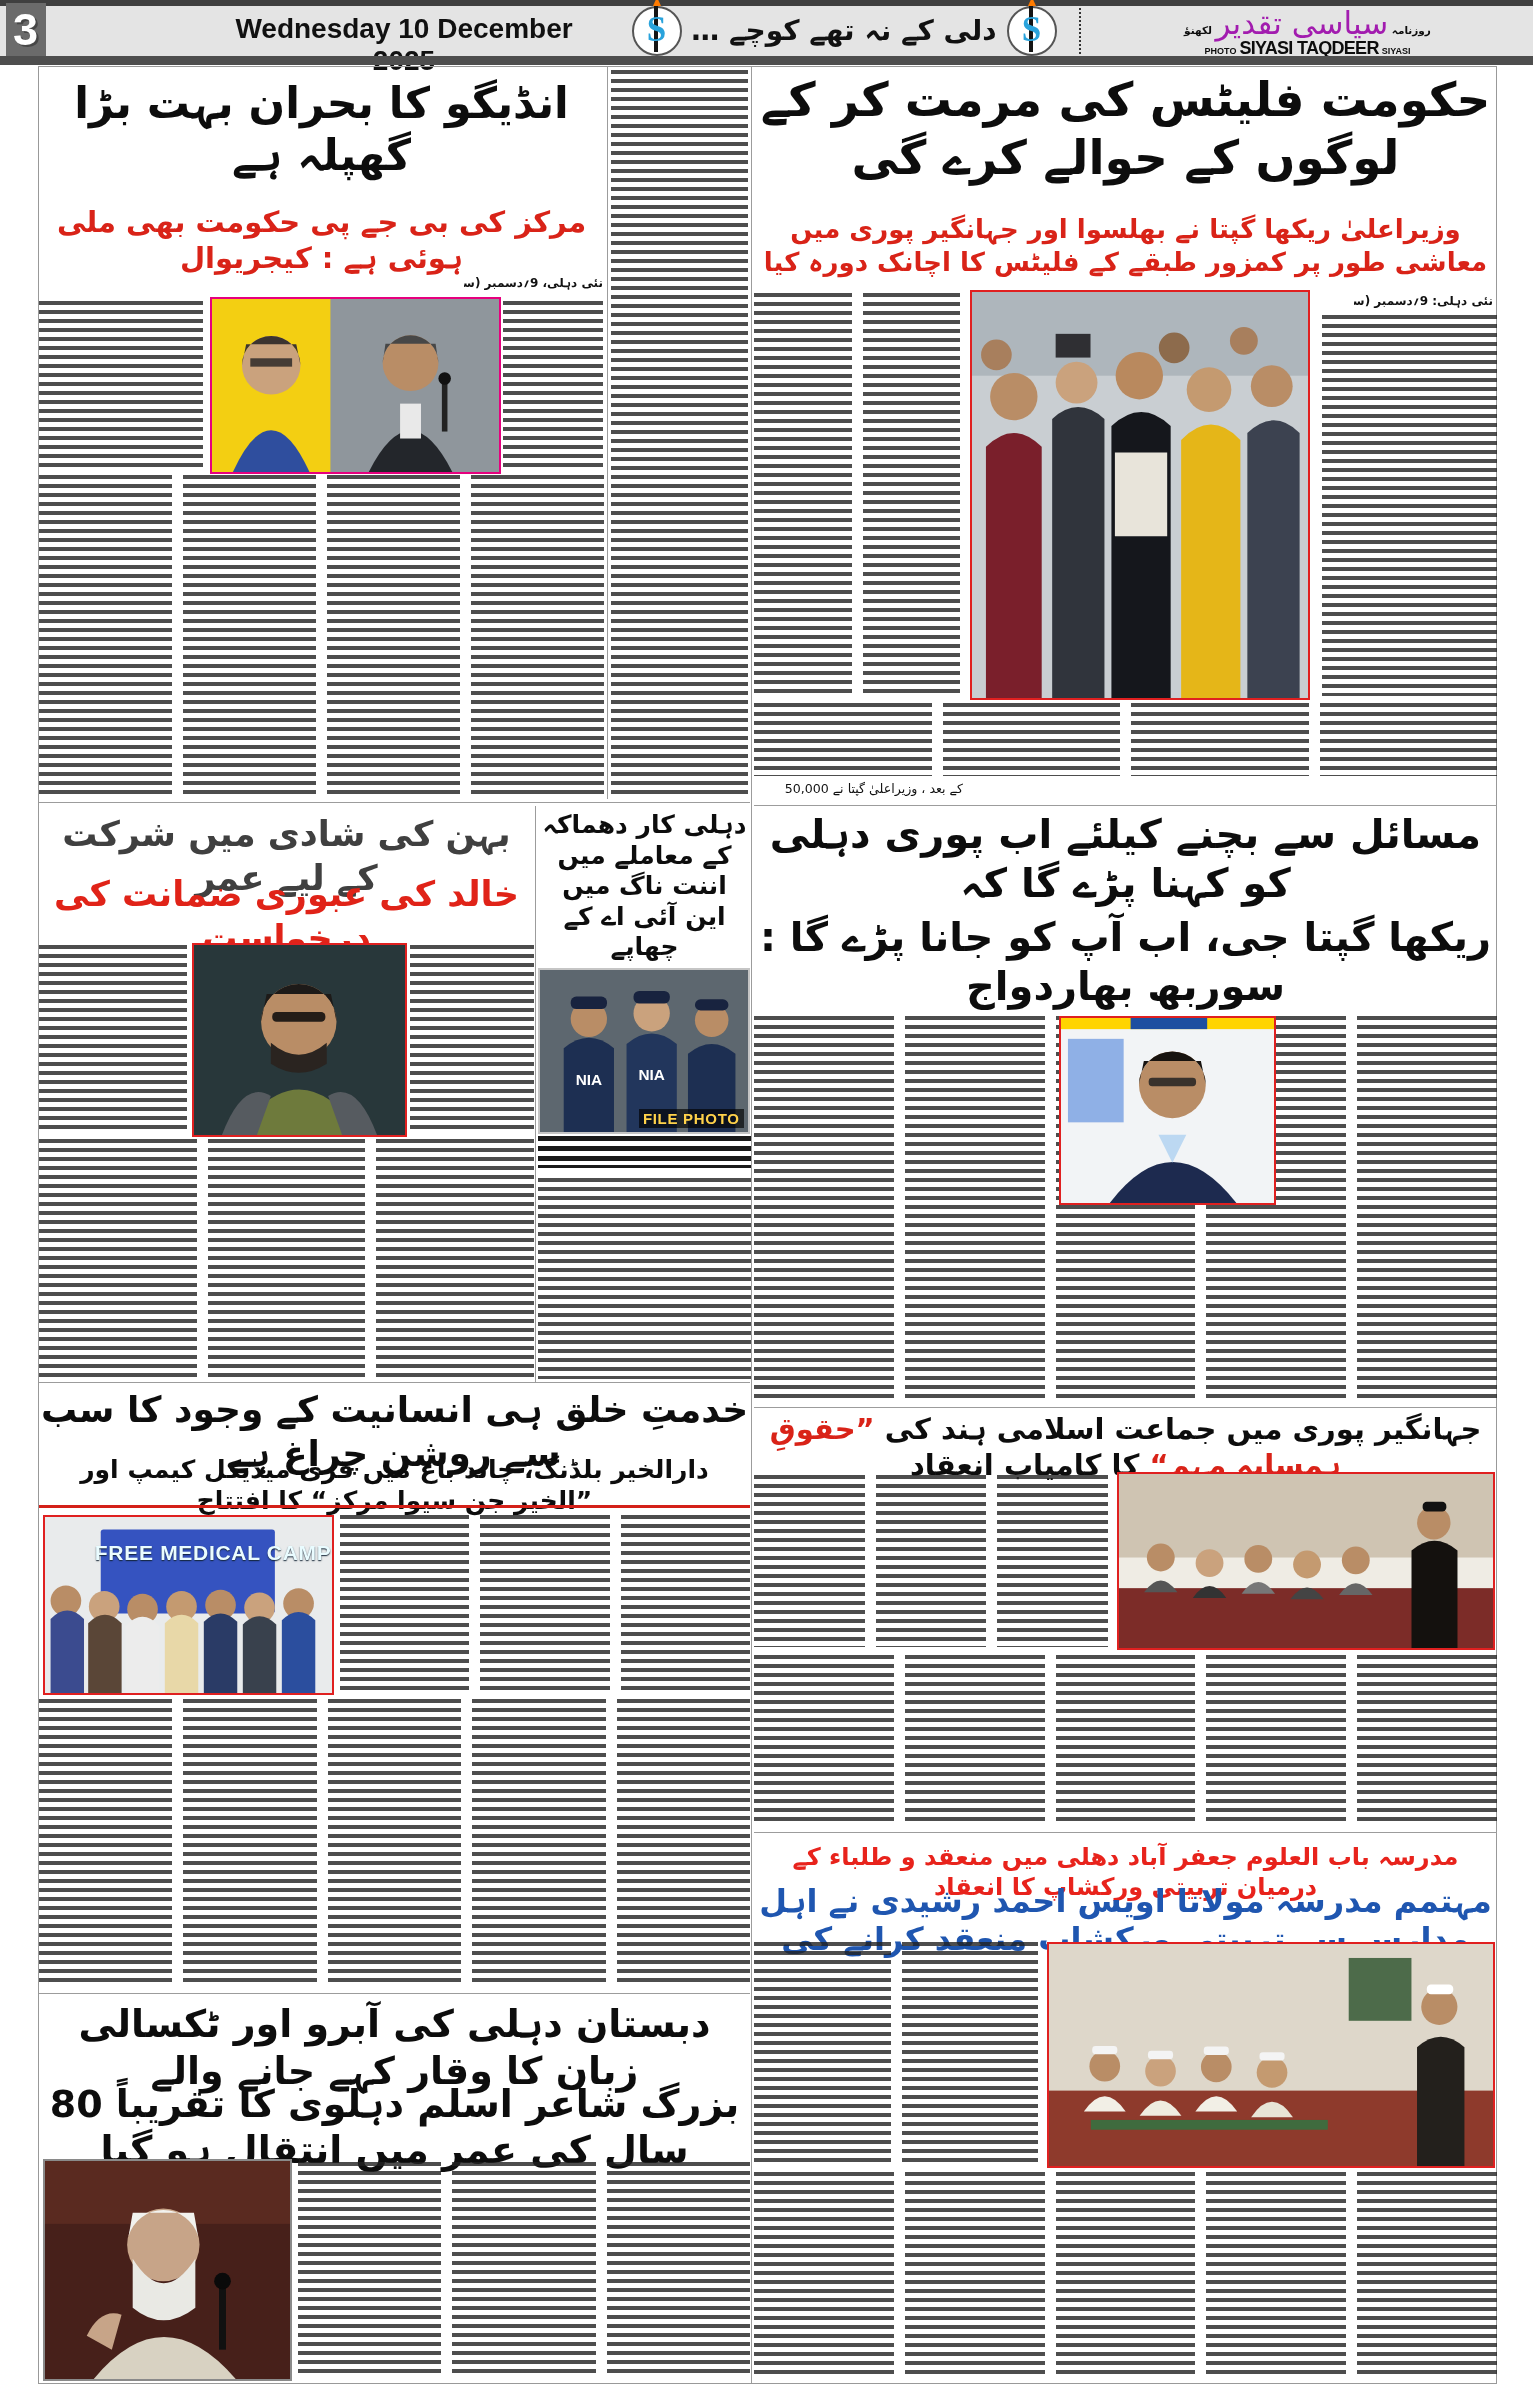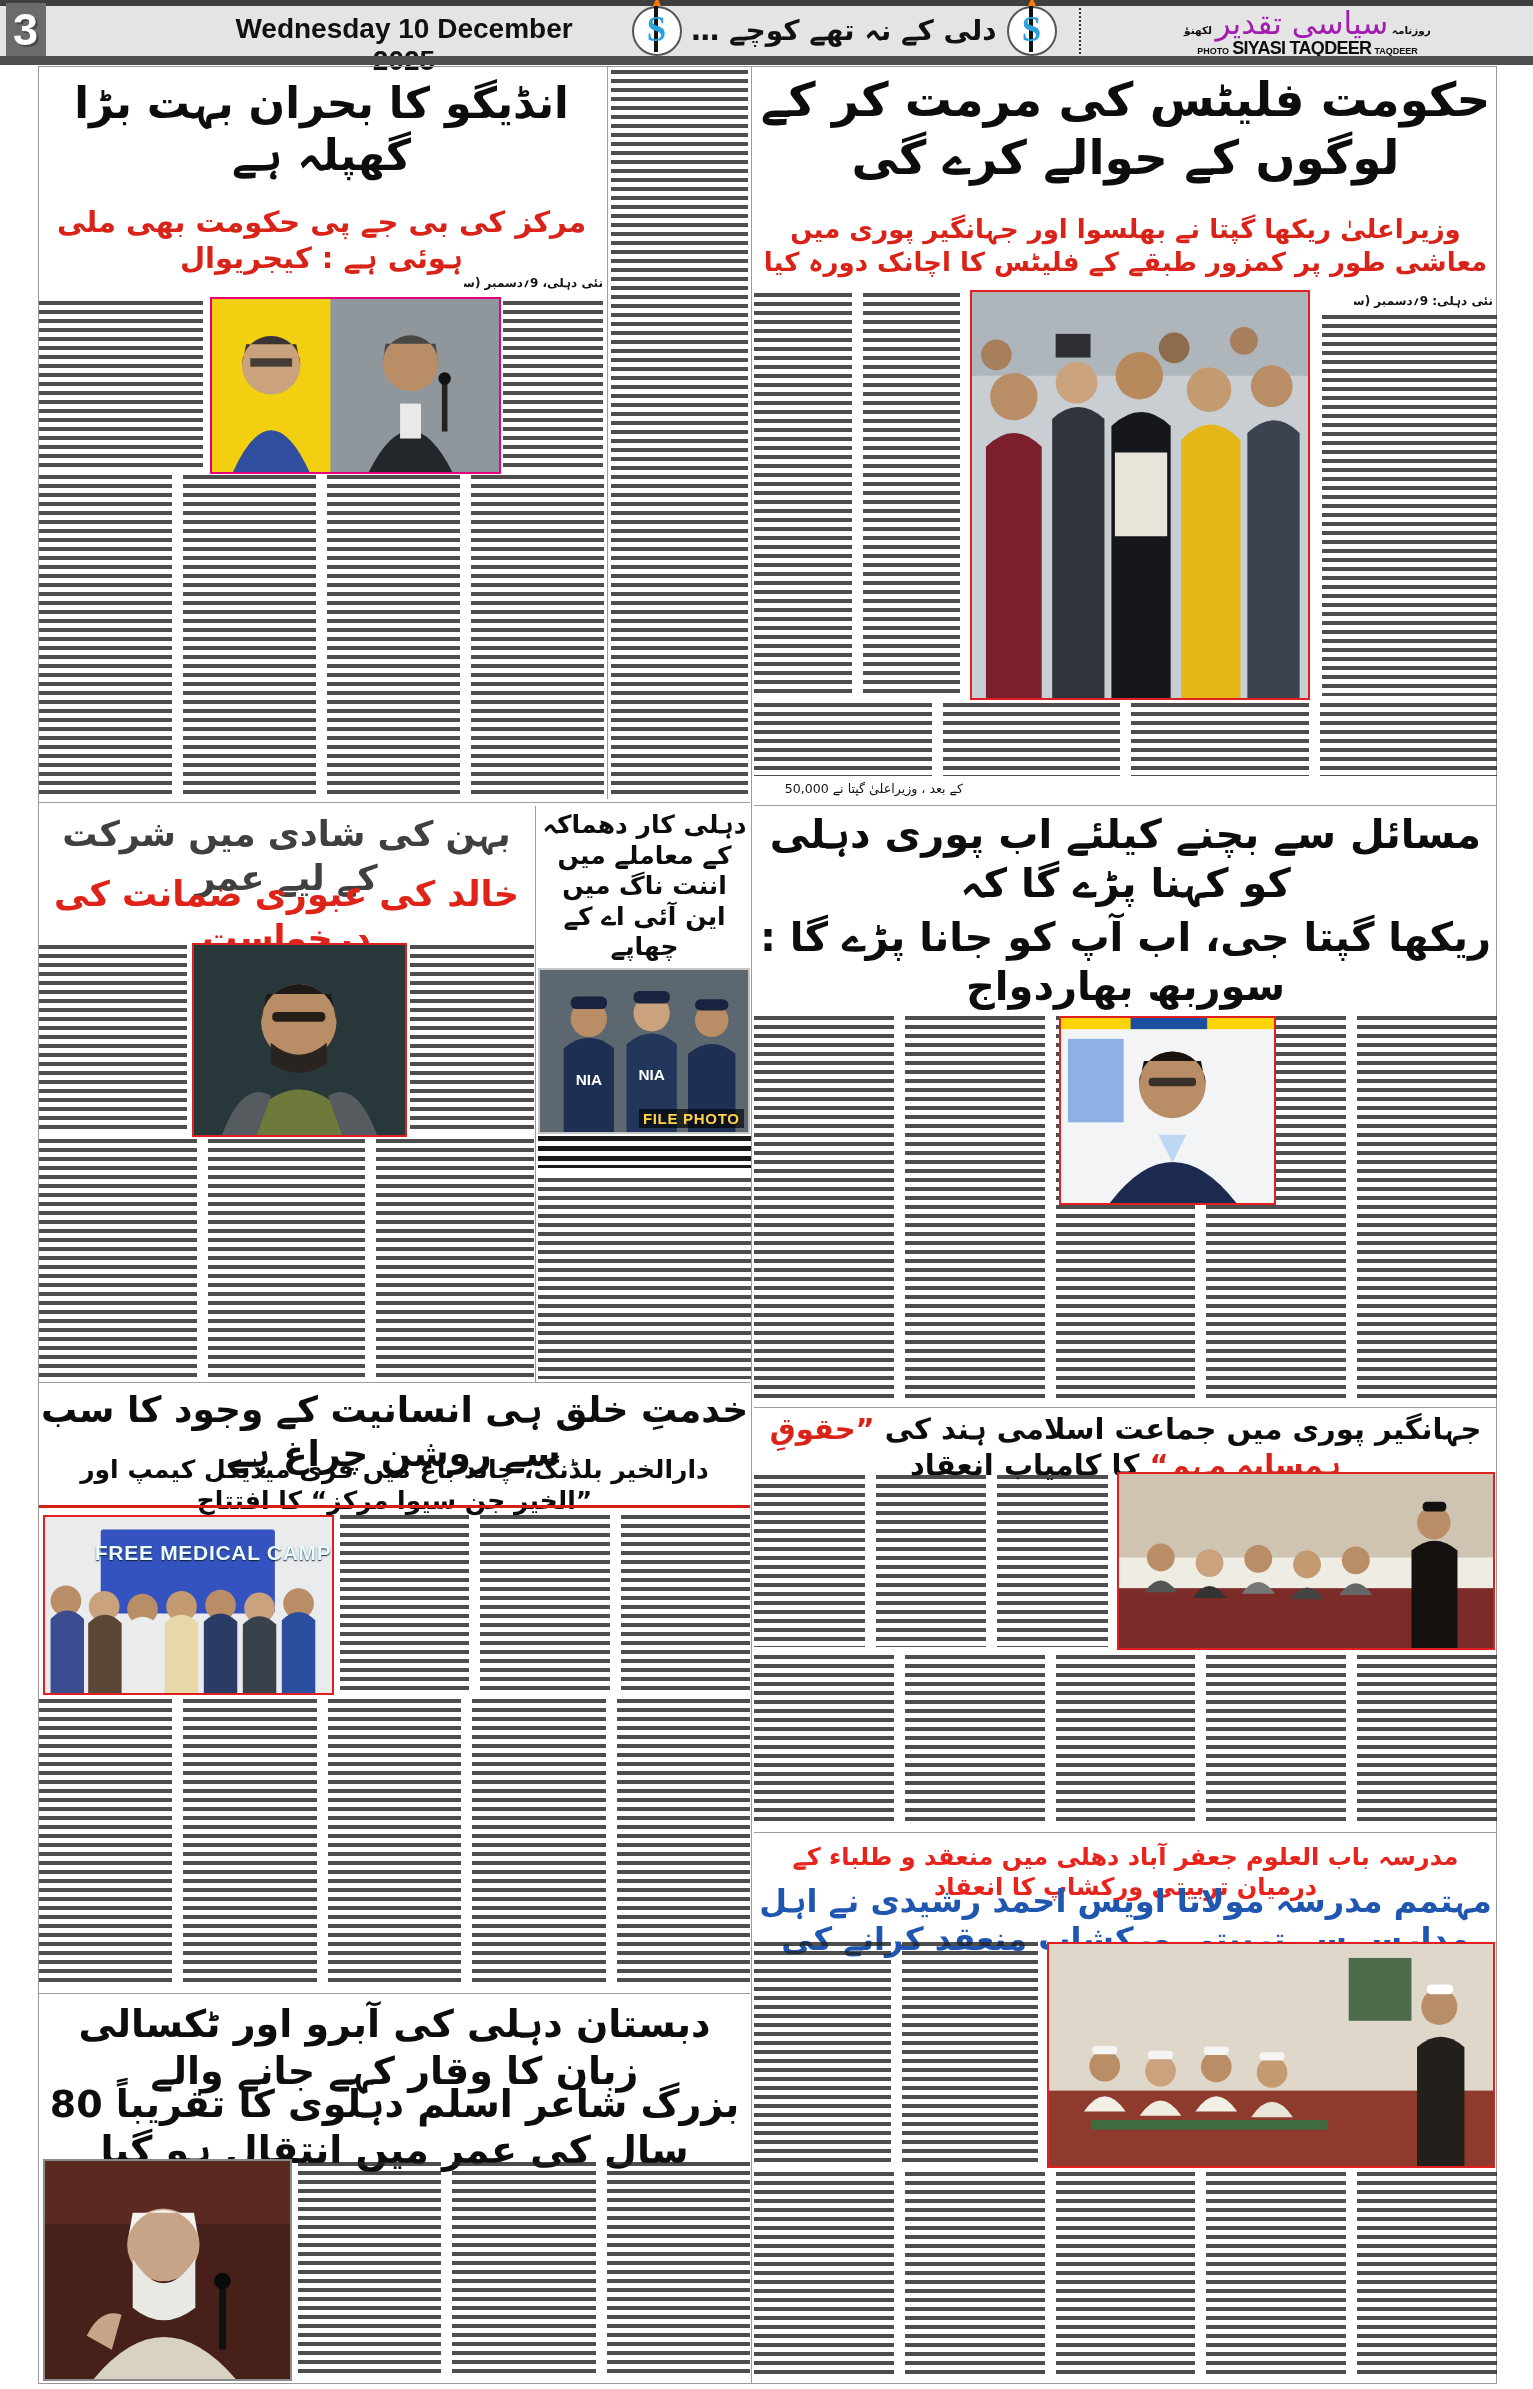--- a/index.html
+++ b/index.html
@@ -66,21 +66,21 @@
       </span>
   </div>
   <div class="dotdiv"></div>
   <div class="masthead">
     <div><span class="mast-small">روزنامہ</span>
       <span class="mast-urdu">سیاسی تقدیر</span>
       <span class="mast-small">لکھنؤ</span></div>
     <div class="mast-eng">
       <span class="sm">PHOTO</span>
       <span class="big">SIYASI TAQDEER</span>
-      <span class="sm">TAQDEER</span>
+      <span class="sm">SIYASI</span>
     </div>
   </div>
 </div>
 <div class="thickrule"></div>
 
 <div class="sheet">
   <div class="vrule" style="left:712px;top:0;height:2316px;"></div>
 
   <div class="abs" style="left:0;top:0;width:711px;height:733px;">
     <div class="abs hl" style="left:0;top:9.8px;width:565px;font-size:43px;">انڈیگو کا بحران بہت بڑا گھپلہ ہے</div>

